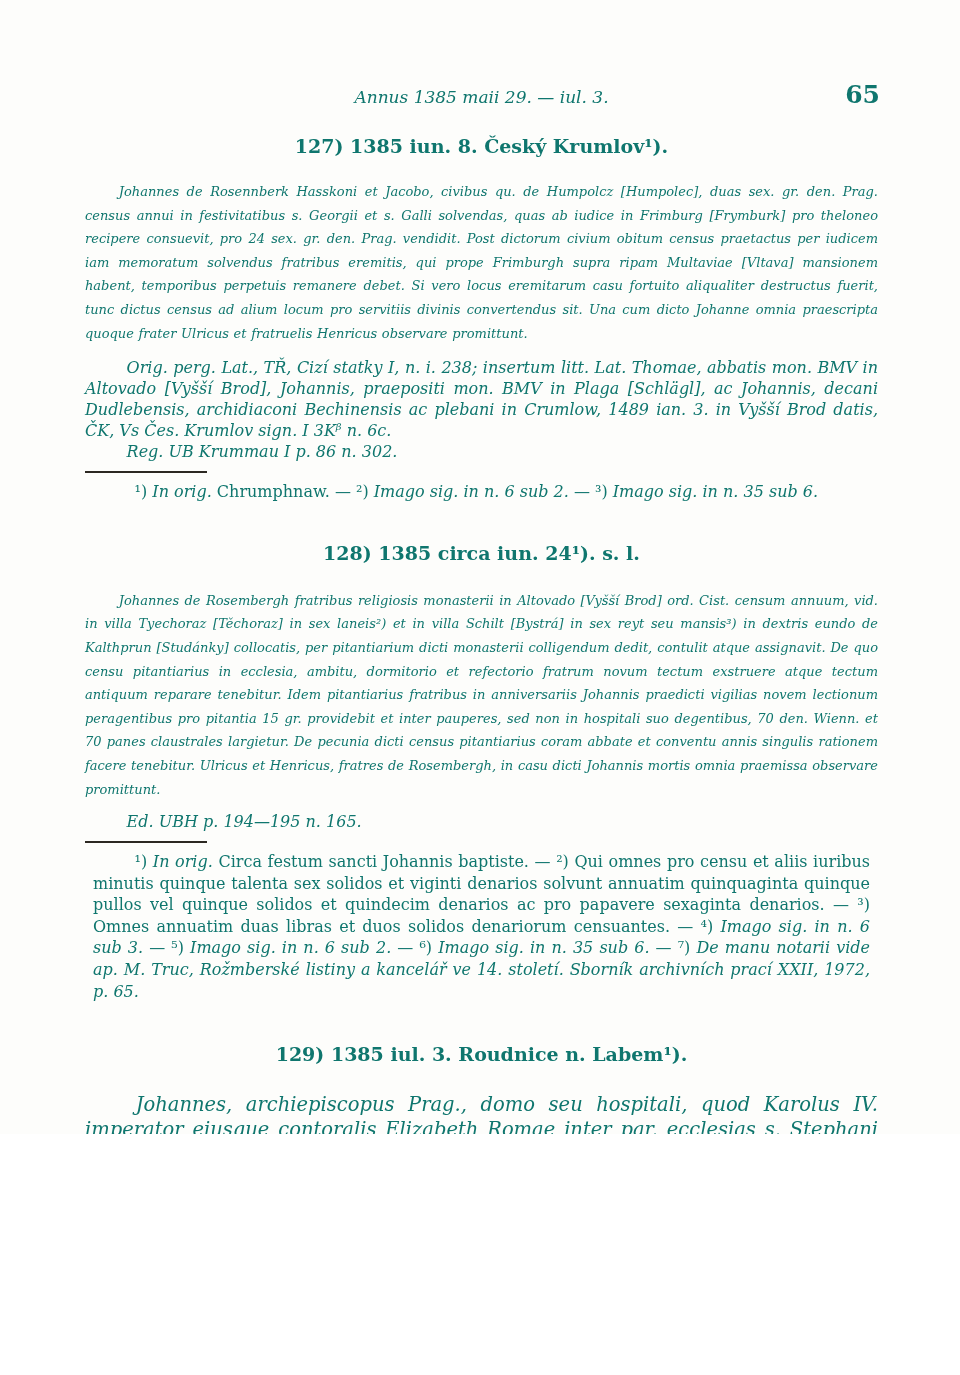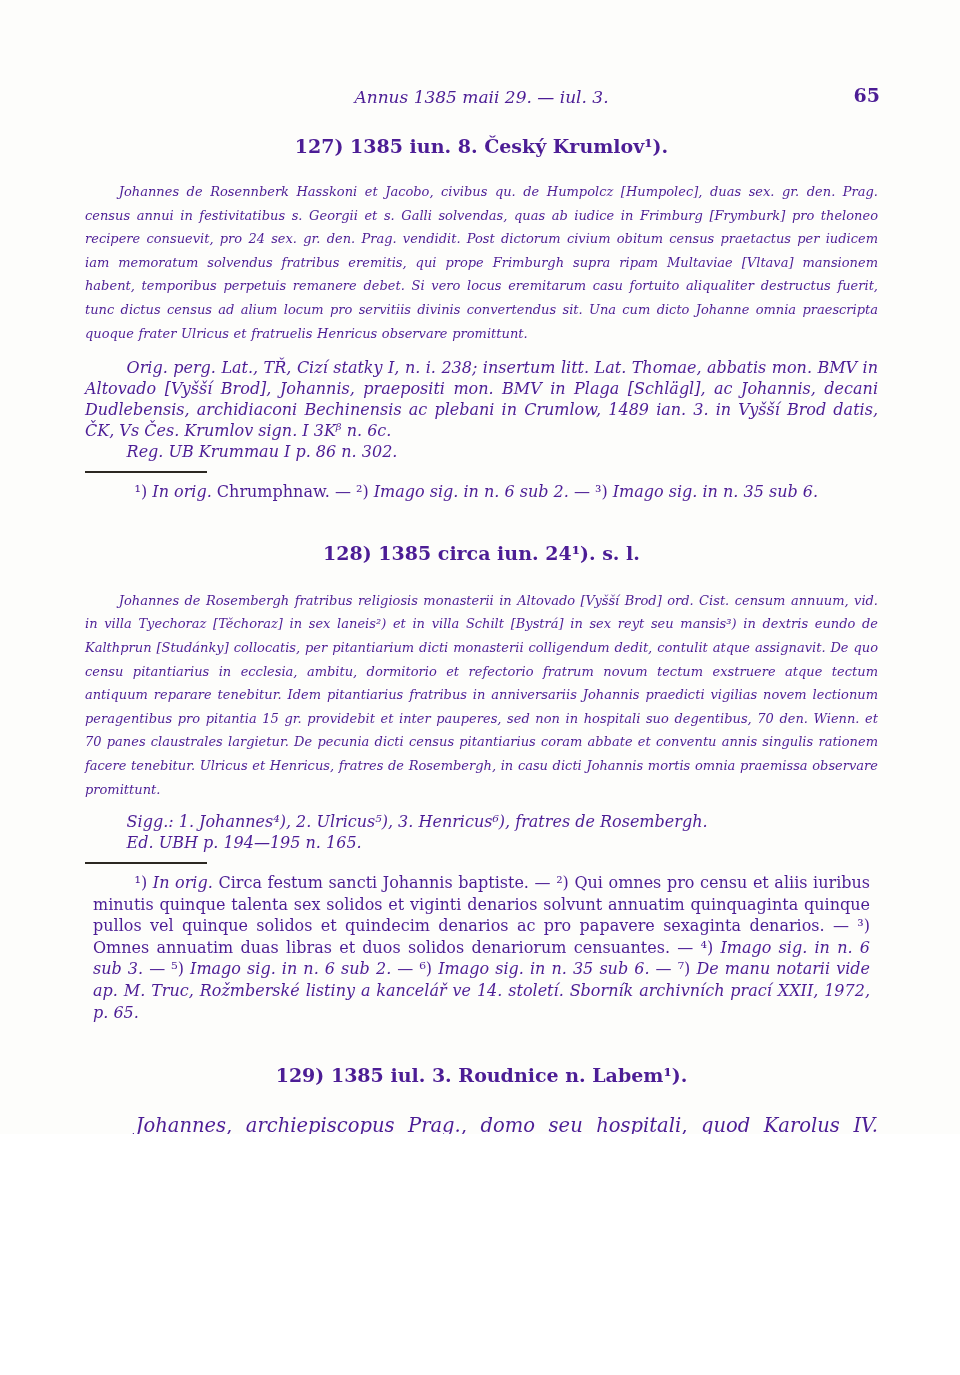--- a/index.html
+++ b/index.html
@@ -2,39 +2,39 @@
 <html><head>
 <meta charset="utf-8">
 <style>
   html, body { margin: 0; padding: 0; background: #ffffff; }
   .page {
     position: relative;
     width: 960px;
     height: 1134px;
     box-sizing: border-box;
     background: #fdfdfb;
-    color: #4c1d95;
+    color: #0f766e;
     font-family: "DejaVu Serif", "Liberation Serif", serif;
     padding: 86px 82px 0 85px;
     overflow: hidden;
   }
   .running-head {
     position: relative;
     text-align: center;
     font-style: italic;
     font-size: 17px;
     line-height: 22px;
     height: 22px;
   }
   .rh-page {
     position: absolute;
     right: -2px; top: -2px;
     font-style: normal;
     font-weight: bold;
-    font-size: 19px;
+    font-size: 25px;
   }
   .entry-heading {
     text-align: center;
     font-weight: bold;
     font-size: 19px;
     line-height: 24px;
     margin: 0;
   }
   .e127 { margin-top: 26px; }
   .e127 .entry-heading { margin-bottom: 22px; }
@@ -106,21 +106,20 @@
       <p class="app-line app-indent">Reg. UB Krummau I p. 86 n. 302.</p>
     </div>
     <div class="footnote-rule"></div>
     <p class="footnotes"><span class="ro">¹) </span><span class="it">In orig.</span><span class="ro"> Chrumphnaw. — ²) </span><span class="it">Imago sig. in n. 6 sub 2.</span><span class="ro"> — ³) </span><span class="it">Imago sig. in n. 35 sub 6.</span></p>
   </section>
 
   <section class="e128">
     <h2 class="entry-heading">128) 1385 circa iun. 24¹). s. l.</h2>
     <p class="body-text">Johannes de Rosembergh fratribus religiosis monasterii in Altovado [Vyšší Brod] ord. Cist. censum annuum, vid. in villa Tyechoraz [Těchoraz] in sex laneis²) et in villa Schilt [Bystrá] in sex reyt seu mansis³) in dextris eundo de Kalthprun [Studánky] collocatis, per pitantiarium dicti monasterii colligendum dedit, contulit atque assignavit. De quo censu pitantiarius in ecclesia, ambitu, dormitorio et refectorio fratrum novum tectum exstruere atque tectum antiquum reparare tenebitur. Idem pitantiarius fratribus in anniversariis Johannis praedicti vigilias novem lectionum peragentibus pro pitantia 15 gr. providebit et inter pauperes, sed non in hospitali suo degentibus, 70 den. Wienn. et 70 panes claustrales largietur. De pecunia dicti census pitantiarius coram abbate et conventu annis singulis rationem facere tenebitur. Ulricus et Henricus, fratres de Rosembergh, in casu dicti Johannis mortis omnia praemissa observare promittunt.</p>
     <div class="apparatus">
-      <p class="app-line app-indent">Sigg.: 1. Johannes⁴), 2. Ulricus⁵), 3. Henricus⁶), fratres de Rosembergh.</p>
       <p class="app-line app-indent">Ed. UBH p. 194—195 n. 165.</p>
     </div>
     <div class="footnote-rule"></div>
     <p class="footnotes"><span class="ro">¹) </span><span class="it">In orig.</span><span class="ro"> Circa festum sancti Johannis baptiste. — ²) Qui omnes pro censu et aliis iuribus minutis quinque talenta sex solidos et viginti denarios solvunt annuatim quinquaginta quinque pullos vel quinque solidos et quindecim denarios ac pro papavere sexaginta denarios. — ³) Omnes annuatim duas libras et duos solidos denariorum censuantes. — ⁴) </span><span class="it">Imago sig. in n. 6 sub 3.</span><span class="ro"> — ⁵) </span><span class="it">Imago sig. in n. 6 sub 2.</span><span class="ro"> — ⁶) </span><span class="it">Imago sig. in n. 35 sub 6.</span><span class="ro"> — ⁷) </span><span class="it">De manu notarii vide ap. M. Truc, Rožmberské listiny a kancelář ve 14. století. Sborník archivních prací XXII, 1972, p. 65.</span></p>
   </section>
 
   <section class="e129">
     <h2 class="entry-heading">129) 1385 iul. 3. Roudnice n. Labem¹).</h2>
     <p class="body-text">Johannes, archiepiscopus Prag., domo seu hospitali, quod Karolus IV. imperator eiusque contoralis Elizabeth Romae inter par. ecclesias s. Stephani et s. Blasii prope Campum Floris pro omnibus debilibus atque infirmis colligendis atque hospitandis, de Bohemiae partibus venientibus, pro certa pecuniae summa comparaverunt, donationem novem sex. gr. den. Prag. census annui in villa Oltyn [Oltyně] de laneis prope introitum villae Przibinicz [Přiběnice] et decem</p>
   </section>

